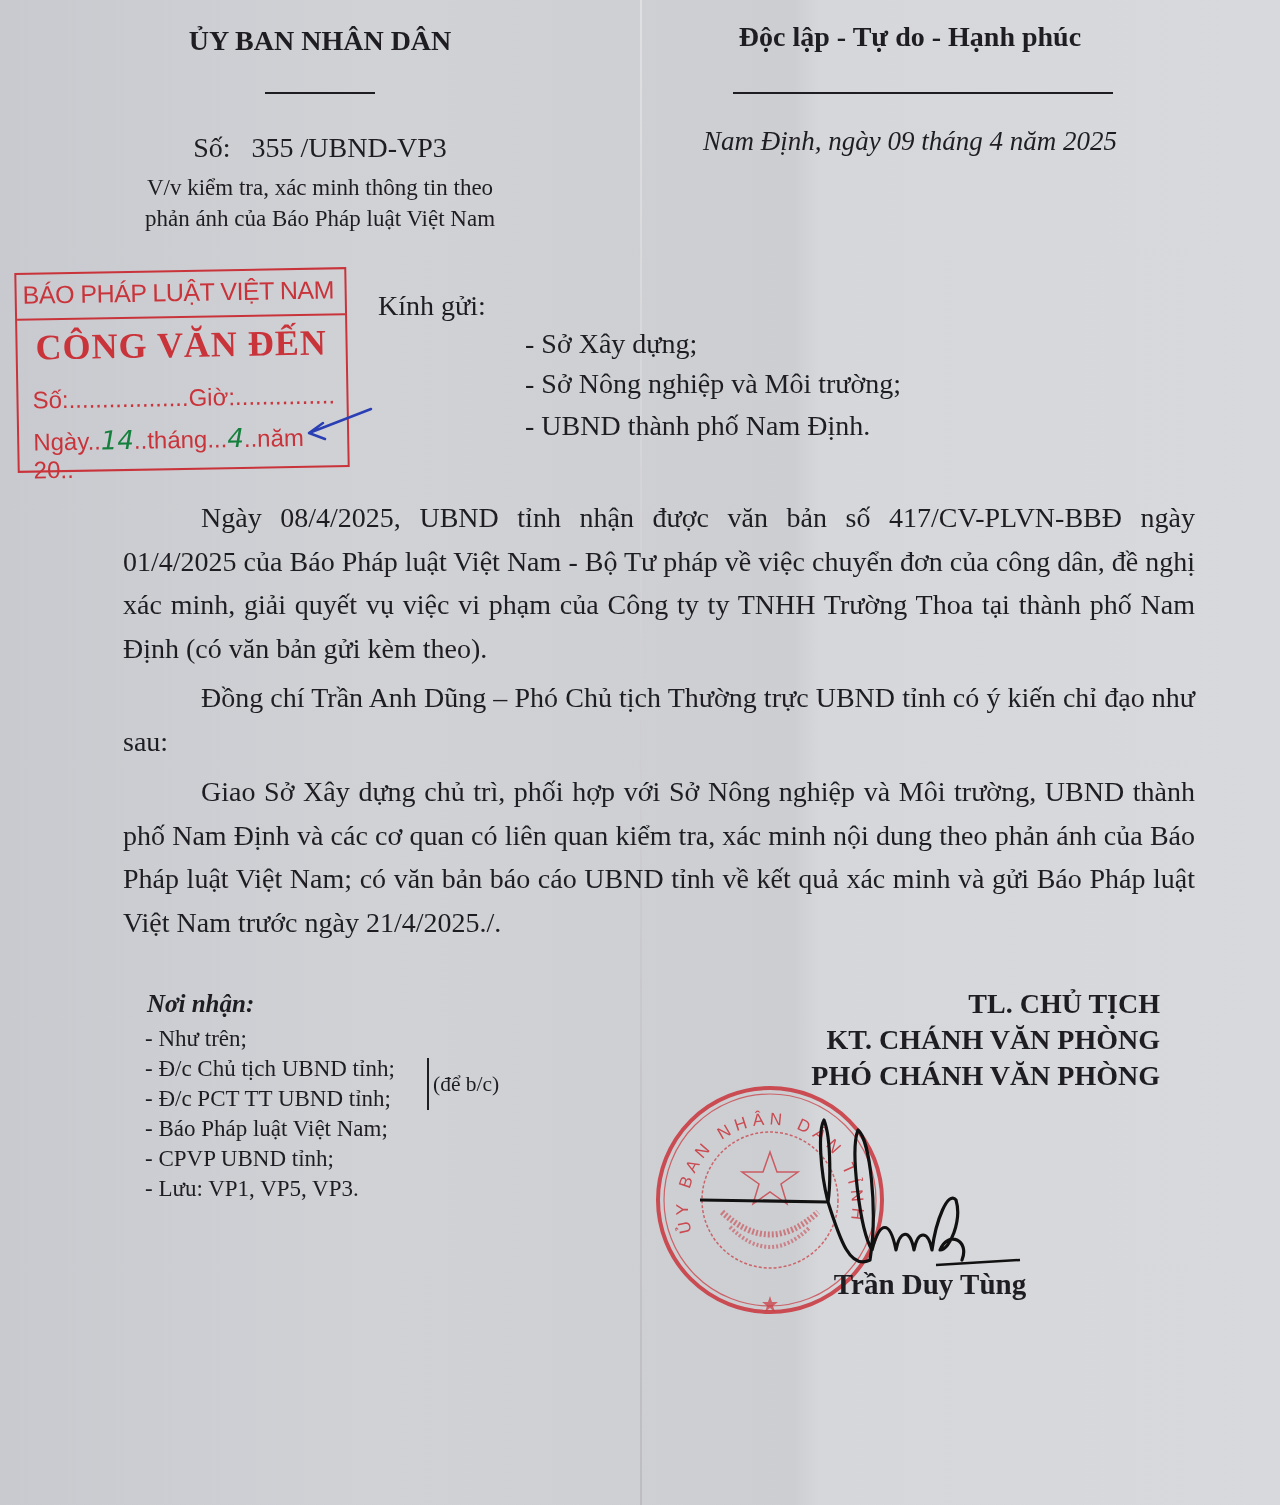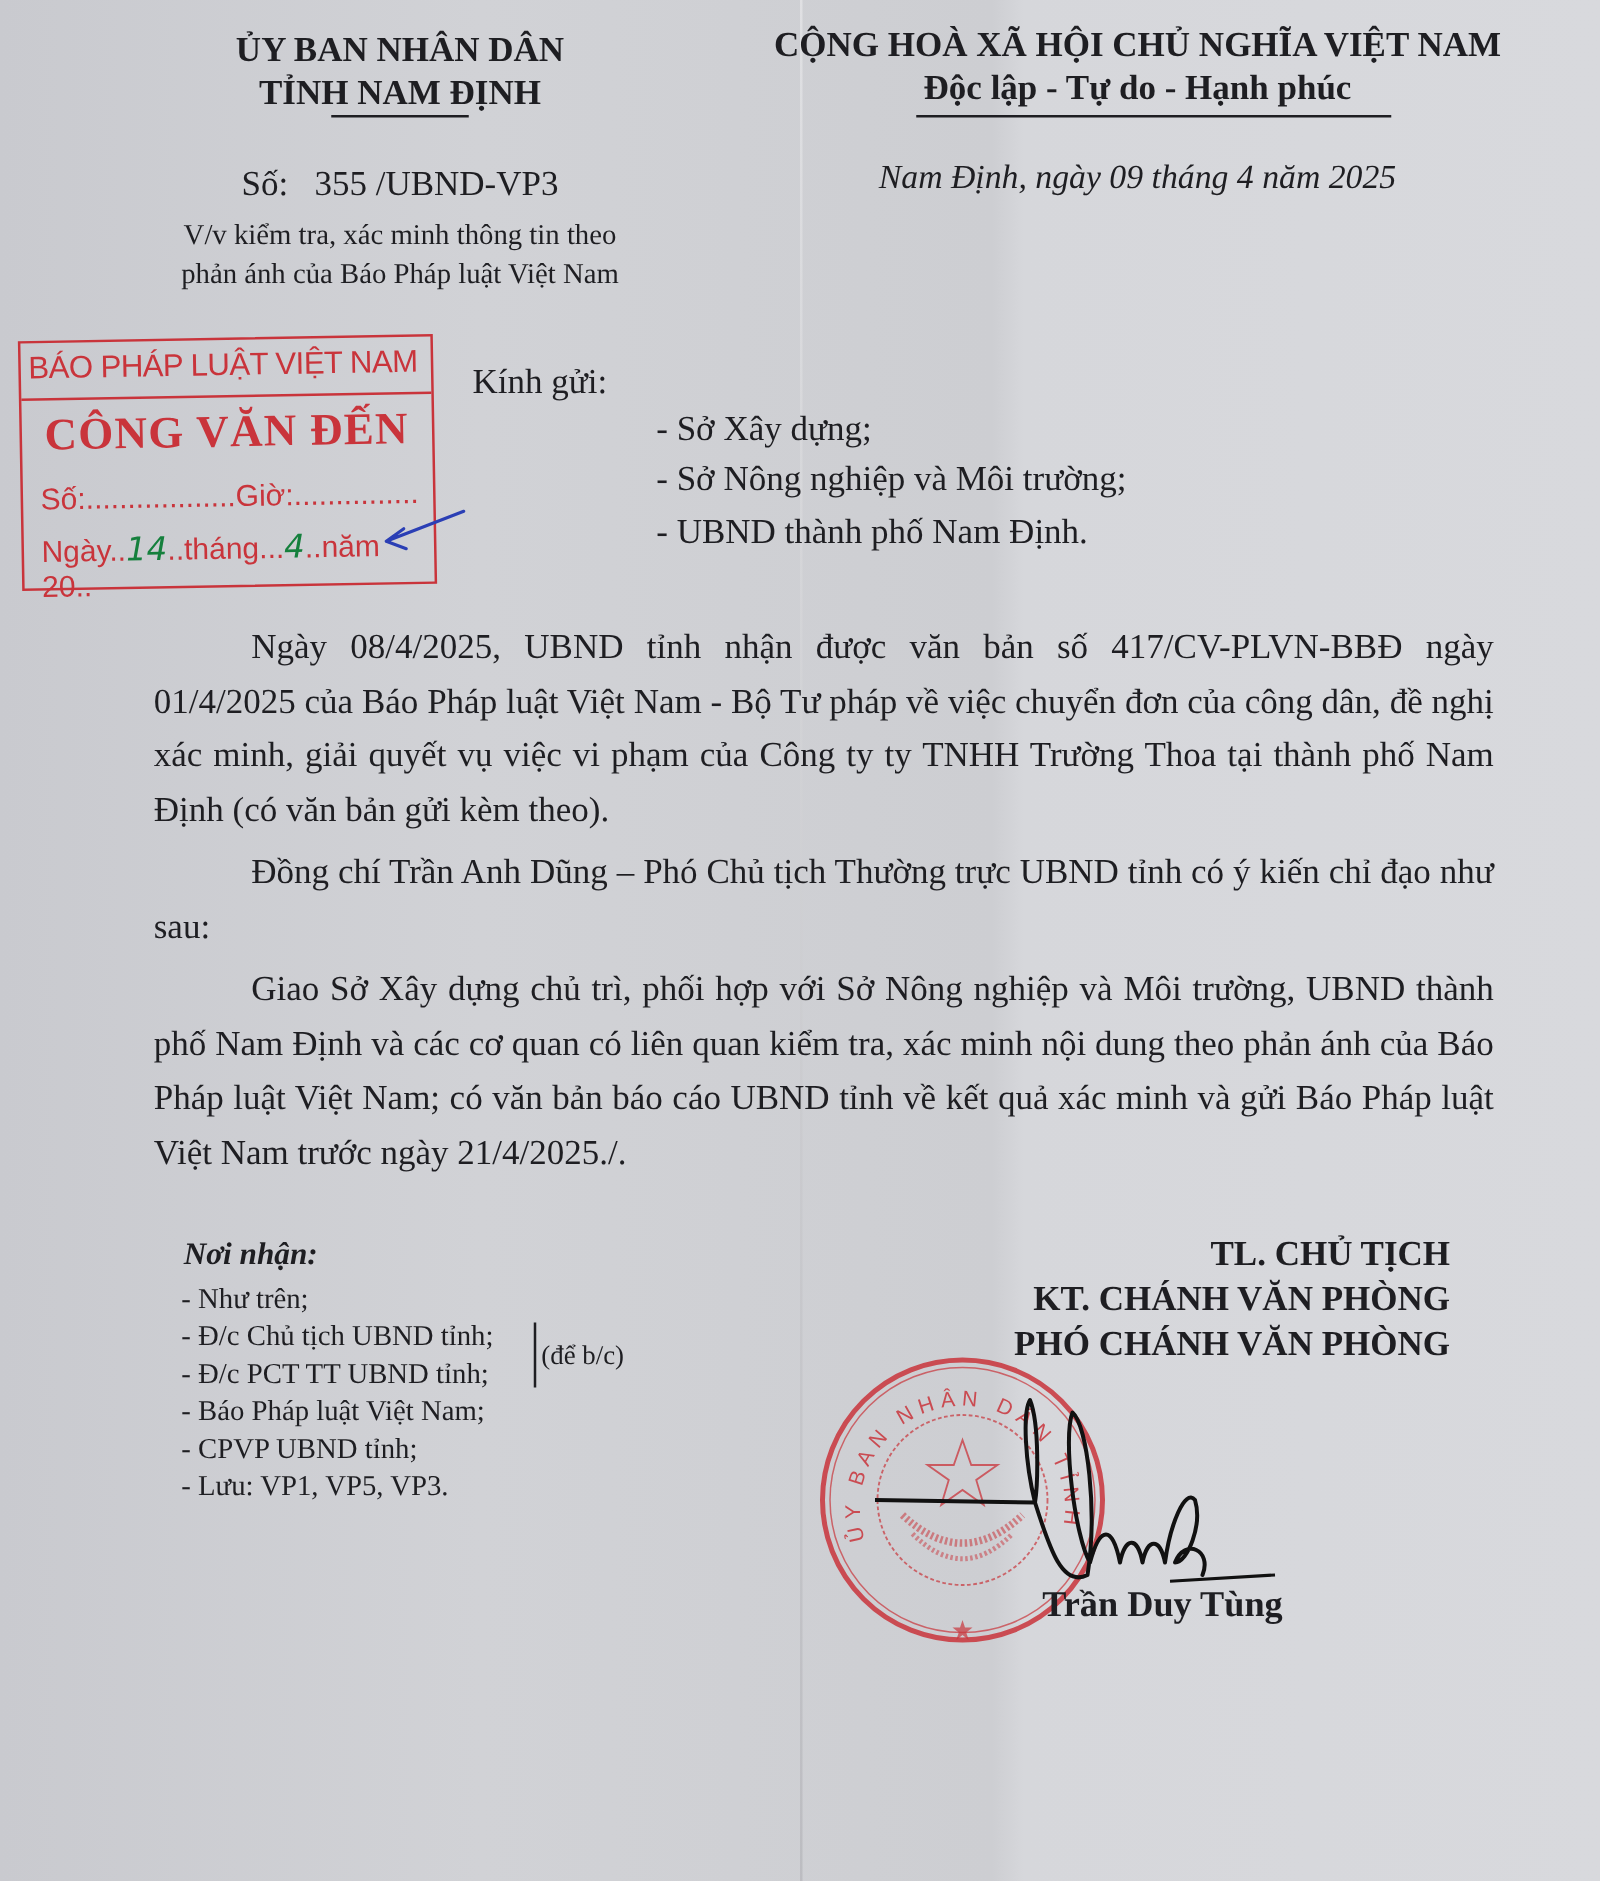--- a/index.html
+++ b/index.html
@@ -60,34 +60,32 @@
   #seal { position: absolute; left: 652px; top: 1082px; width: 236px; height: 236px; }
   #signature { position: absolute; left: 700px; top: 1110px; width: 340px; height: 170px; }
 </style>
 </head>
 <body>
 
 <div class="fold"></div>
 
 <div id="agency" class="abs bold center">
   <div>ỦY BAN NHÂN DÂN</div>
-  <div>TỈNH NAM ĐỊNH</div>
 </div>
 <div id="agency-underline"></div>
 <div id="doc-number" class="abs center">
   <span>Số:</span>&nbsp;&nbsp;
   <span>355 /UBND-VP3</span>
 </div>
 <div id="subject" class="abs center">
   <div>V/v kiểm tra, xác minh thông tin theo</div>
   <div>phản ánh của Báo Pháp luật Việt Nam</div>
 </div>
 
 <div id="nation" class="abs bold center">
-  <div>CỘNG HOÀ XÃ HỘI CHỦ NGHĨA VIỆT NAM</div>
   <div>Độc lập - Tự do - Hạnh phúc</div>
 </div>
 <div id="motto-underline"></div>
 <div id="place-date" class="abs center">Nam Định, ngày 09 tháng 4 năm 2025</div>
 
 <div id="stamp">
   <div class="s-title">BÁO PHÁP LUẬT VIỆT NAM</div>
   <div class="s-sep"></div>
   <div class="s-main">CÔNG VĂN ĐẾN</div>
   <div class="s-row" style="top:112px;">

